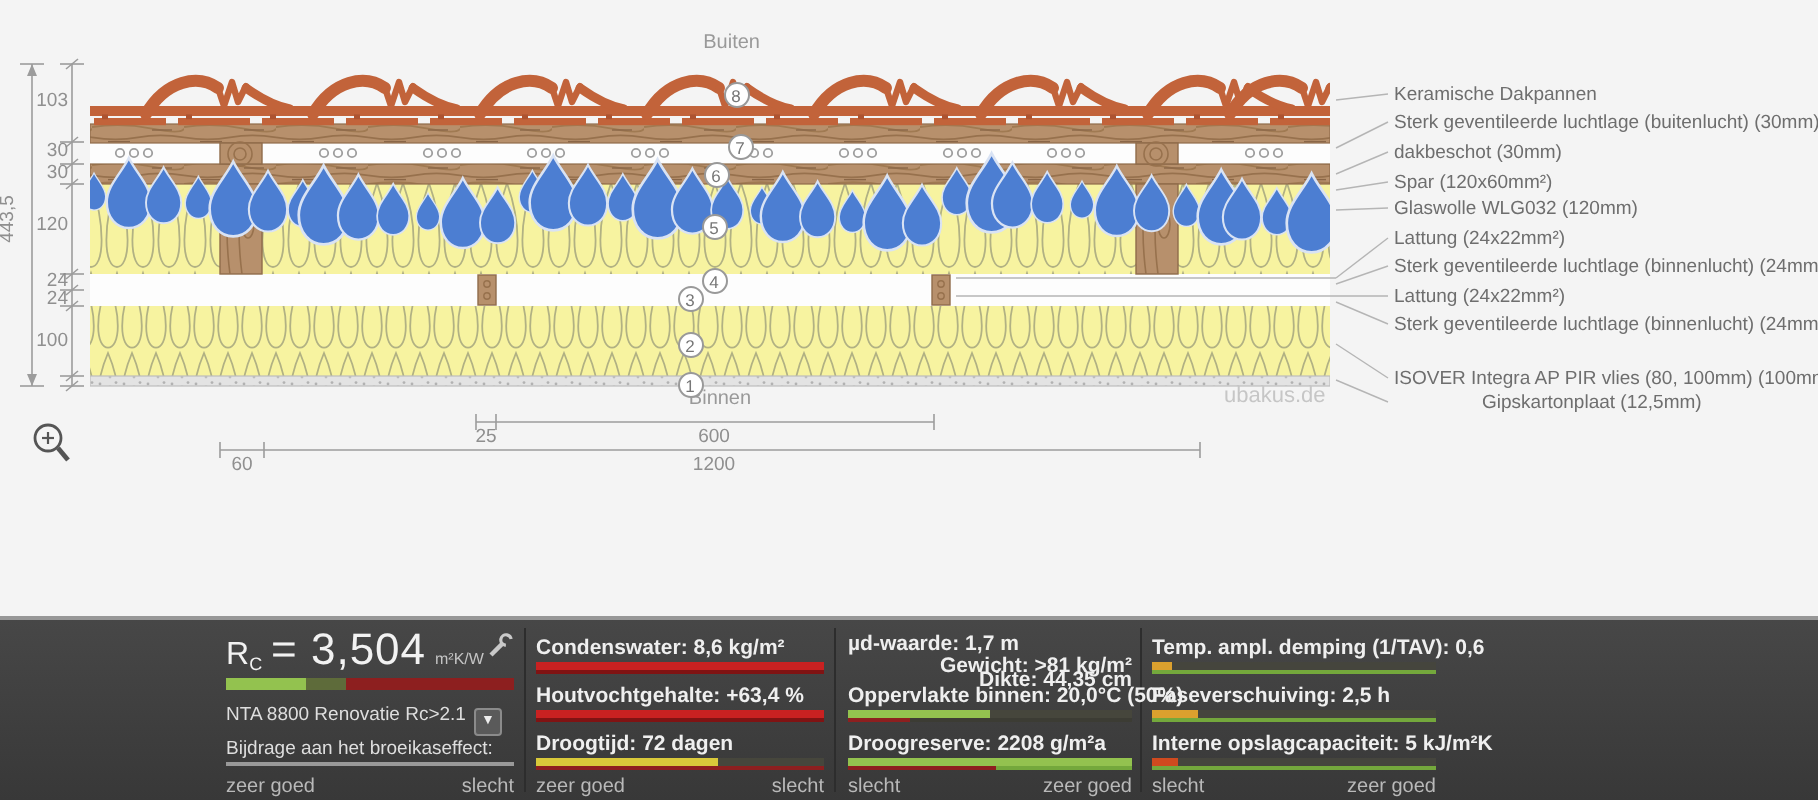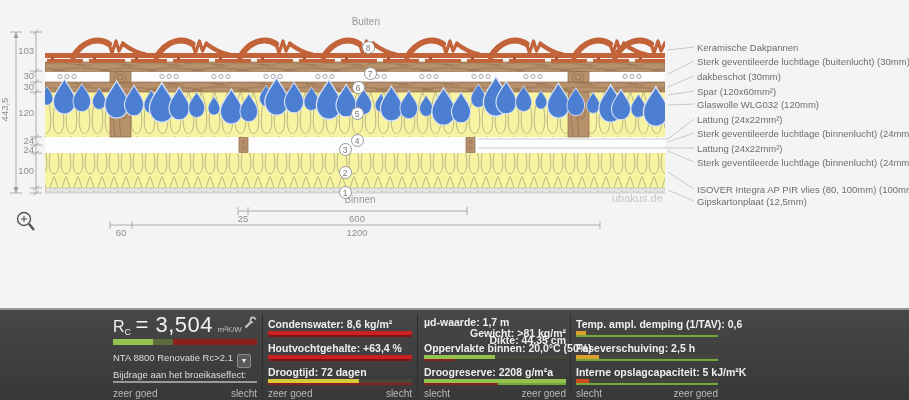--- a/index.html
+++ b/index.html
@@ -331,21 +331,21 @@
         <div class="sidelabel" style="top: 42px;">Keramische Dakpannen</div>
         <div class="sidelabel" style="top: 56px;">Sterk geventileerde luchtlage (buitenlucht) (30mm)</div>
         <div class="sidelabel" style="top: 71px;">dakbeschot (30mm)</div>
         <div class="sidelabel" style="top: 86px;">Spar (120x60mm²)</div>
         <div class="sidelabel" style="top: 99px;">Glaswolle WLG032 (120mm)</div>
         <div class="sidelabel" style="top: 114px;">Lattung (24x22mm²)</div>
         <div class="sidelabel" style="top: 128px;">Sterk geventileerde luchtlage (binnenlucht) (24mm)</div>
         <div class="sidelabel" style="top: 143px;">Lattung (24x22mm²)</div>
         <div class="sidelabel" style="top: 157px;">Sterk geventileerde luchtlage (binnenlucht) (24mm)</div>
         <div class="sidelabel" style="top: 184px;">ISOVER Integra AP PIR vlies (80, 100mm) (100mm)</div>
-        <div class="sidelabel" style="top: 196px;">Gipskartonplaat (12,5mm)</div>
+        <div class="sidelabel" style="top: 196px; margin-left: 44px;">Gipskartonplaat (12,5mm)</div>
       </div>
     <div id="markers">
         <div class="marker" style="left: 361.5px; top: 40.5px;">8</div>
         <div class="marker" style="left: 363.5px; top: 66.5px;">7</div>
         <div class="marker" style="left: 351.5px; top: 80.5px;">6</div>
         <div class="marker" style="left: 350.5px; top: 106.5px;">5</div>
         <div class="marker" style="left: 350.5px; top: 133.5px;">4</div>
         <div class="marker" style="left: 338.5px; top: 142.5px;">3</div>
         <div class="marker" style="left: 338.5px; top: 165.5px;">2</div>
         <div class="marker" style="left: 338.5px; top: 185.5px;">1</div>

